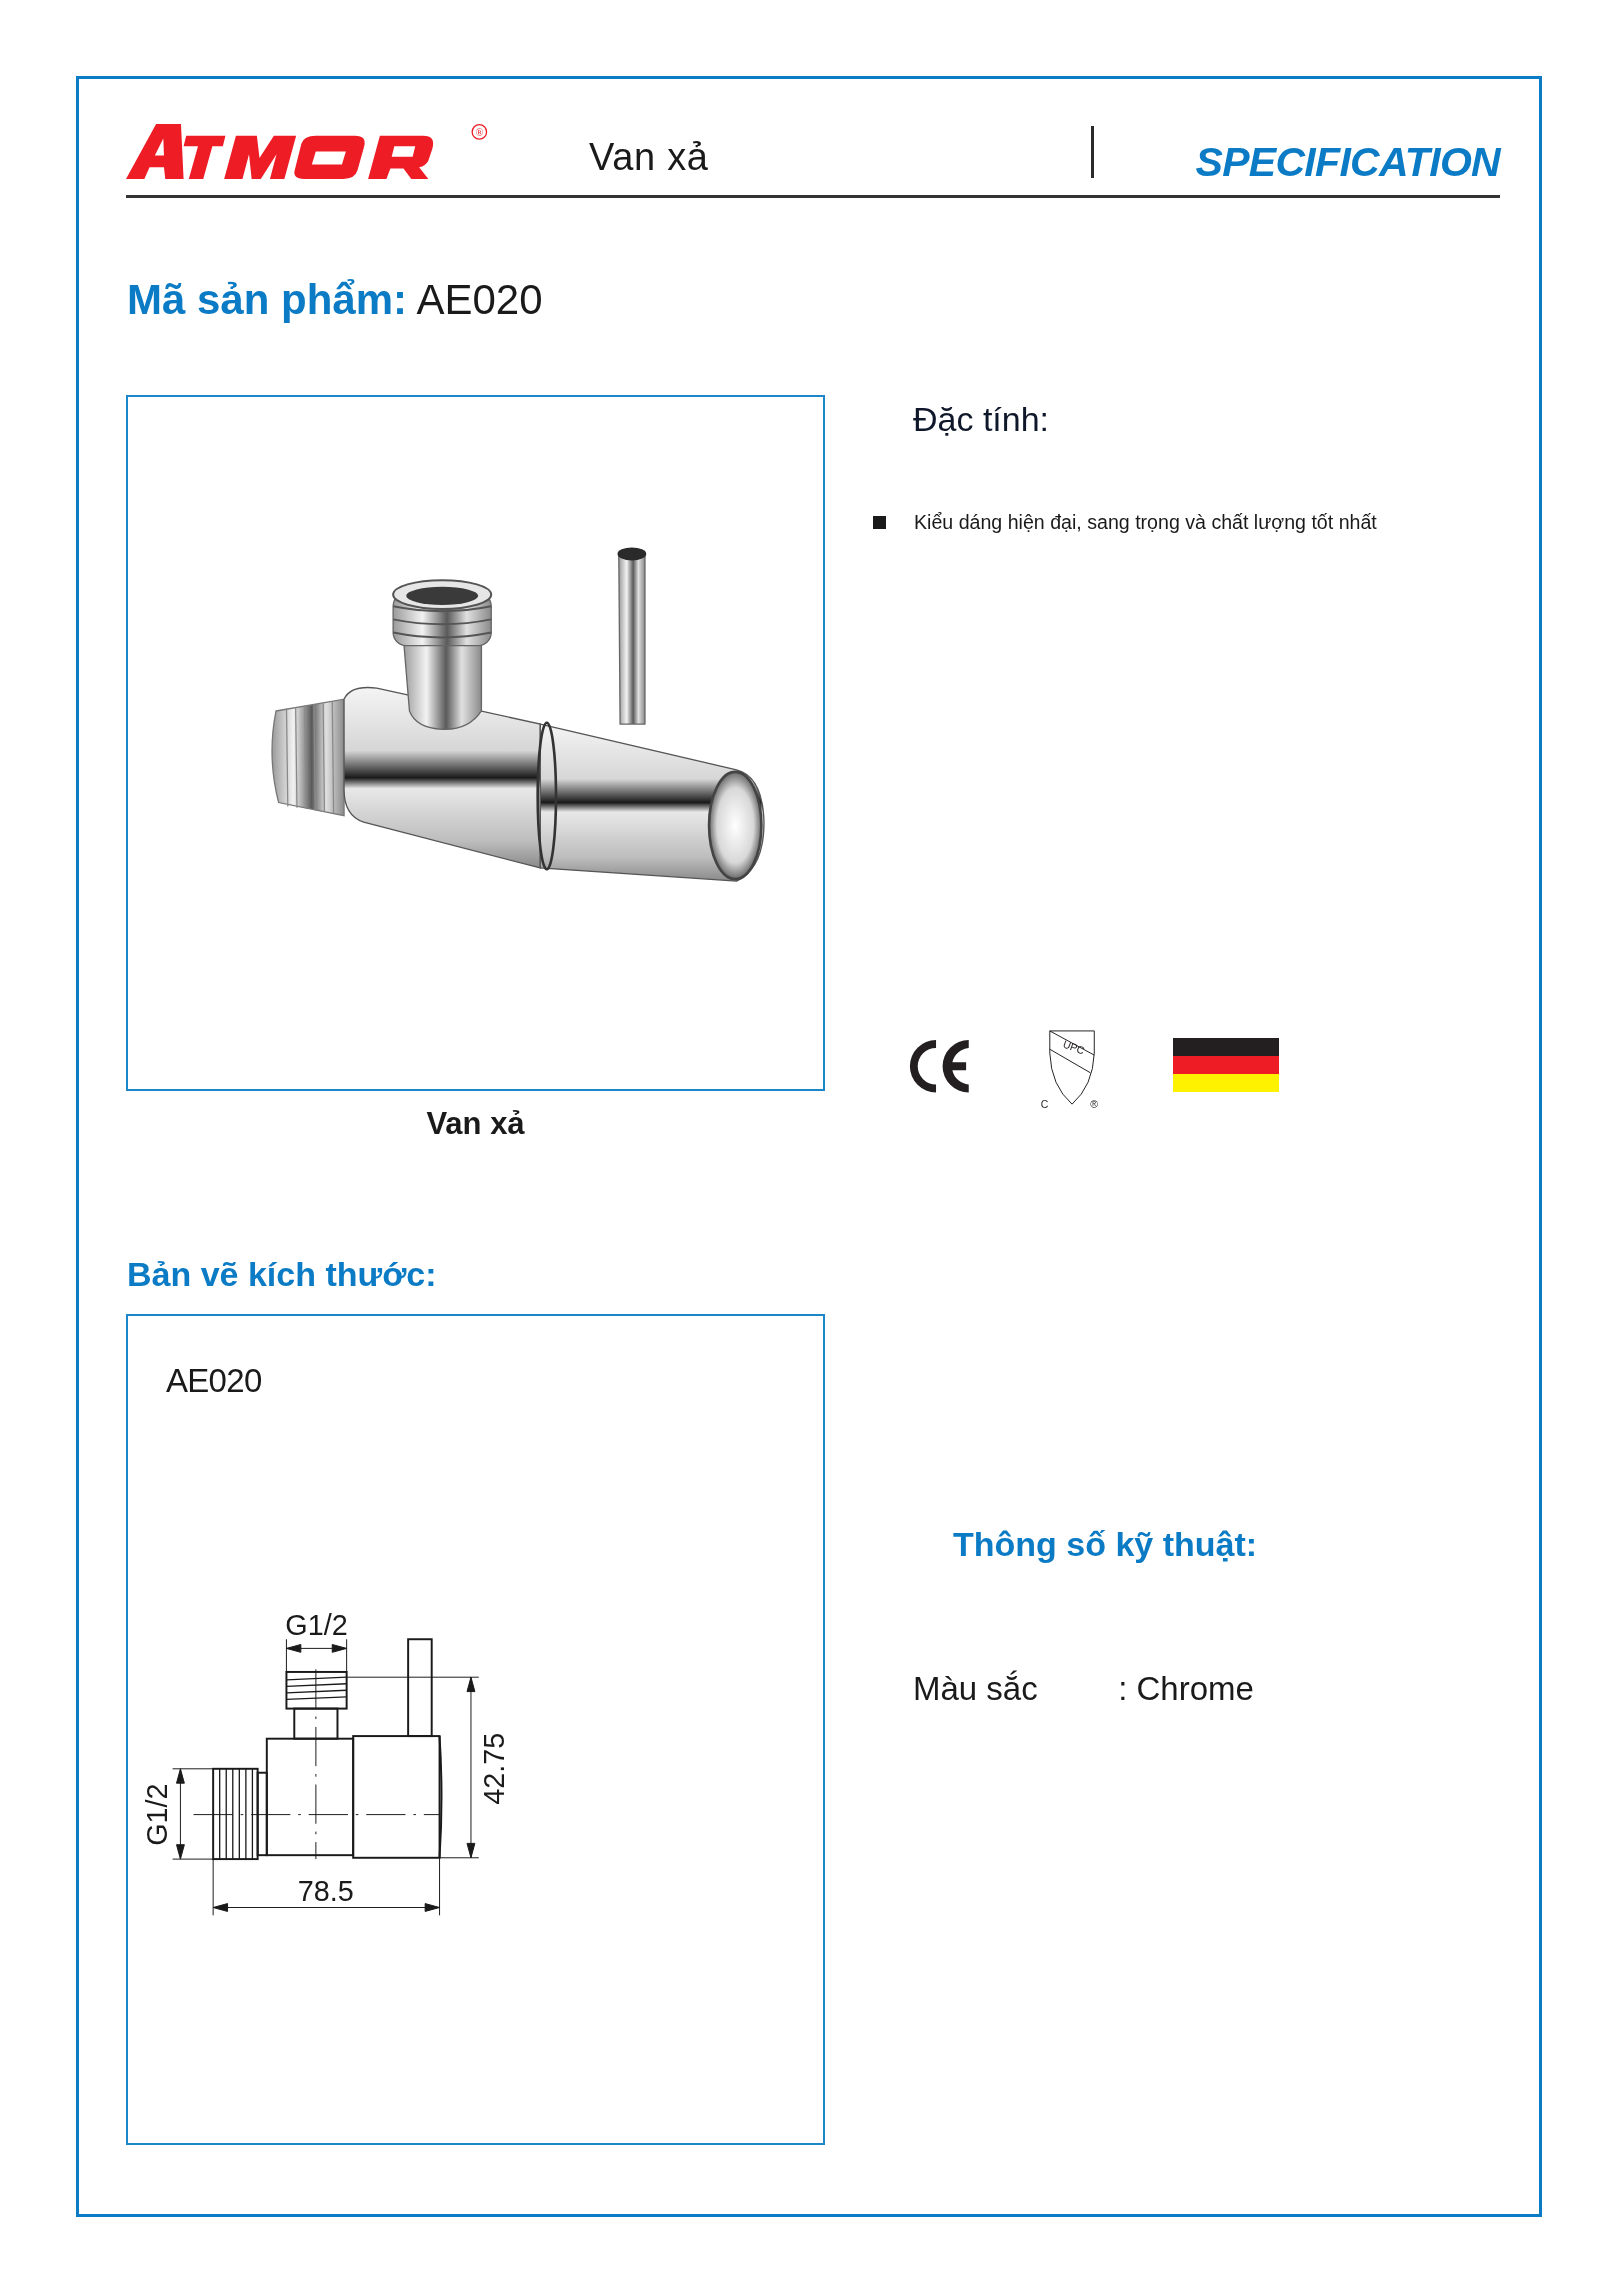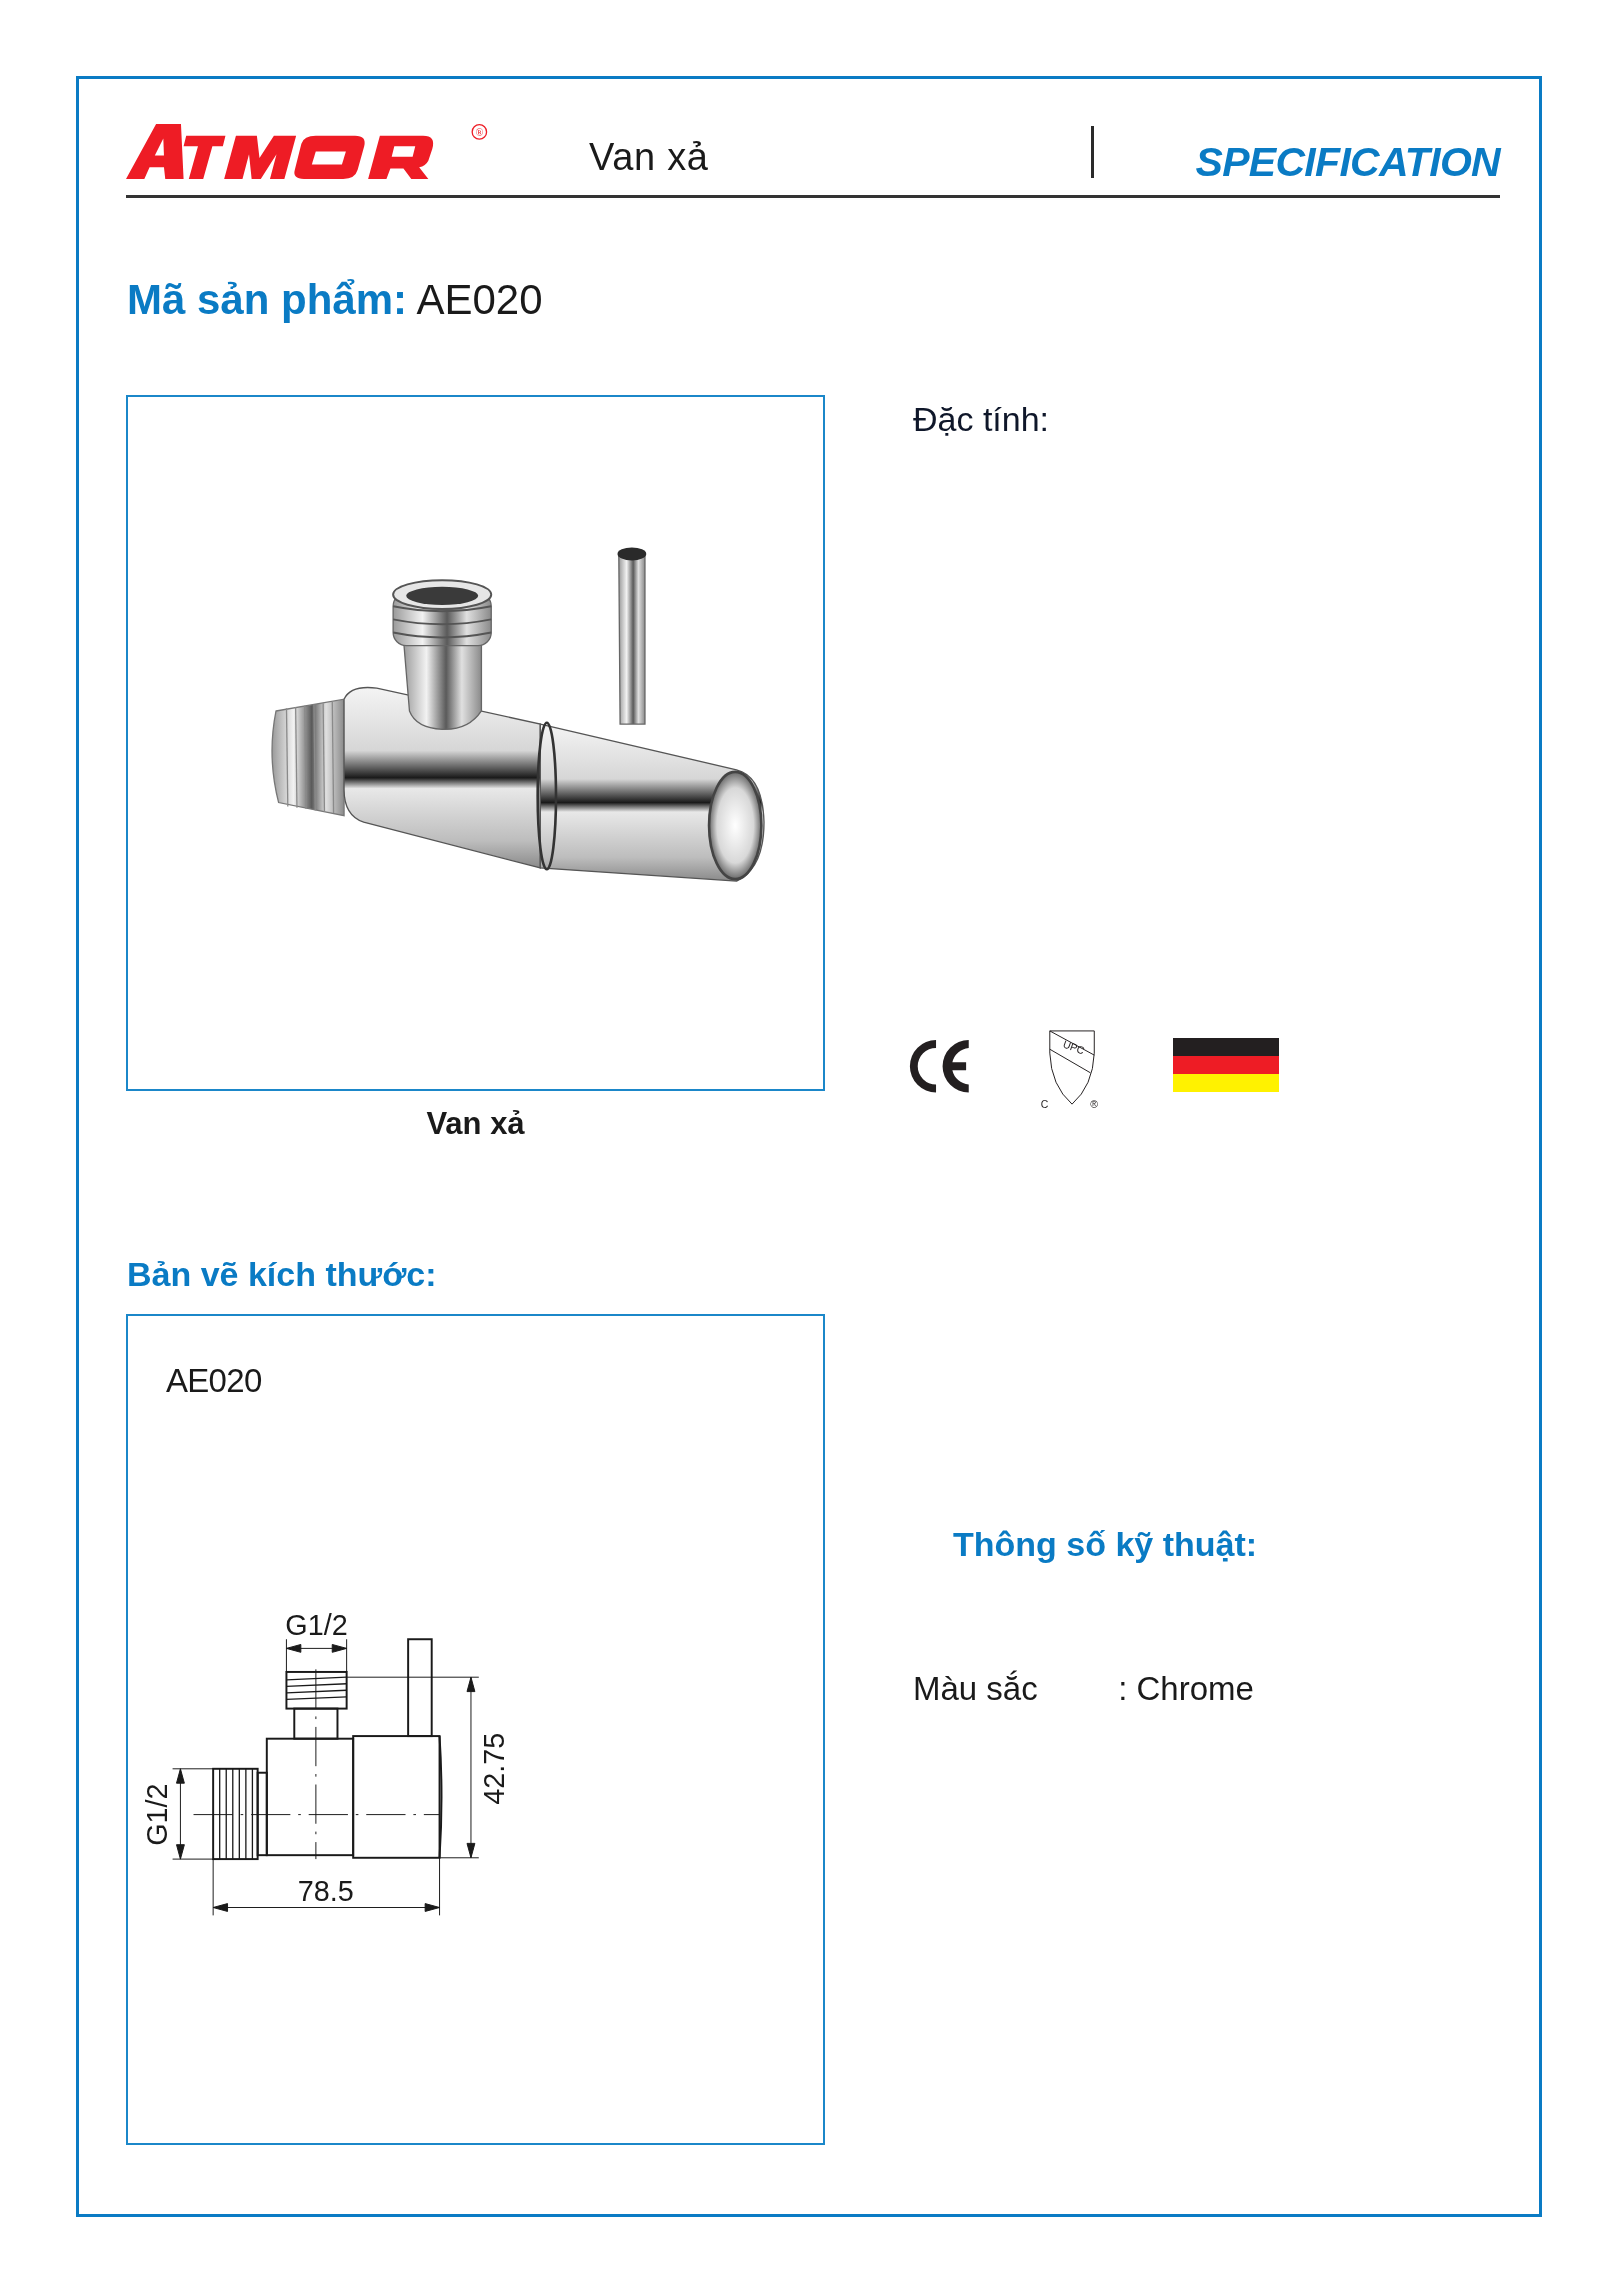--- a/index.html
+++ b/index.html
@@ -139,20 +139,24 @@
     <g>
       <path d="M750,240 L790,240 L790,500 L752,500 Z" fill="url(#chromeH)" stroke="#666" stroke-width="2"></path>
       <ellipse cx="770" cy="240" rx="22" ry="10" fill="#2a2a2a"></ellipse>
     </g>
   </svg>
 </div>
 <div class="photo-caption">Van xả</div>
 
 <div class="features-title">Đặc tính:</div>
 <ul class="features-list">
+  <li>
+    <span class="bullet"></span>
+    <span>Kiểu dáng hiện đại, sang trọng và chất lượng tốt nhất</span>
+  </li>
 </ul>
 
 <svg class="cert-row" viewBox="0 0 600 130">
   <g fill="#231f20">
     <path d="M50,20 A40,40 0 0 0 50,100 L50,88 A28,28 0 0 1 50,32 Z"></path>
     <path d="M100,20 A40,40 0 0 0 100,100 L100,88 A28,28 0 0 1 75,66 L96,66 L96,54 L75,54 A28,28 0 0 1 100,32 Z"></path>
   </g>
   <g fill="none" stroke="#231f20" stroke-width="1.5">
     <path d="M224,6 L292,6 L292,40 Q290,90 258,118 Q226,90 224,40 Z"></path>
     <line x1="224" y1="6" x2="292" y2="43"></line>

